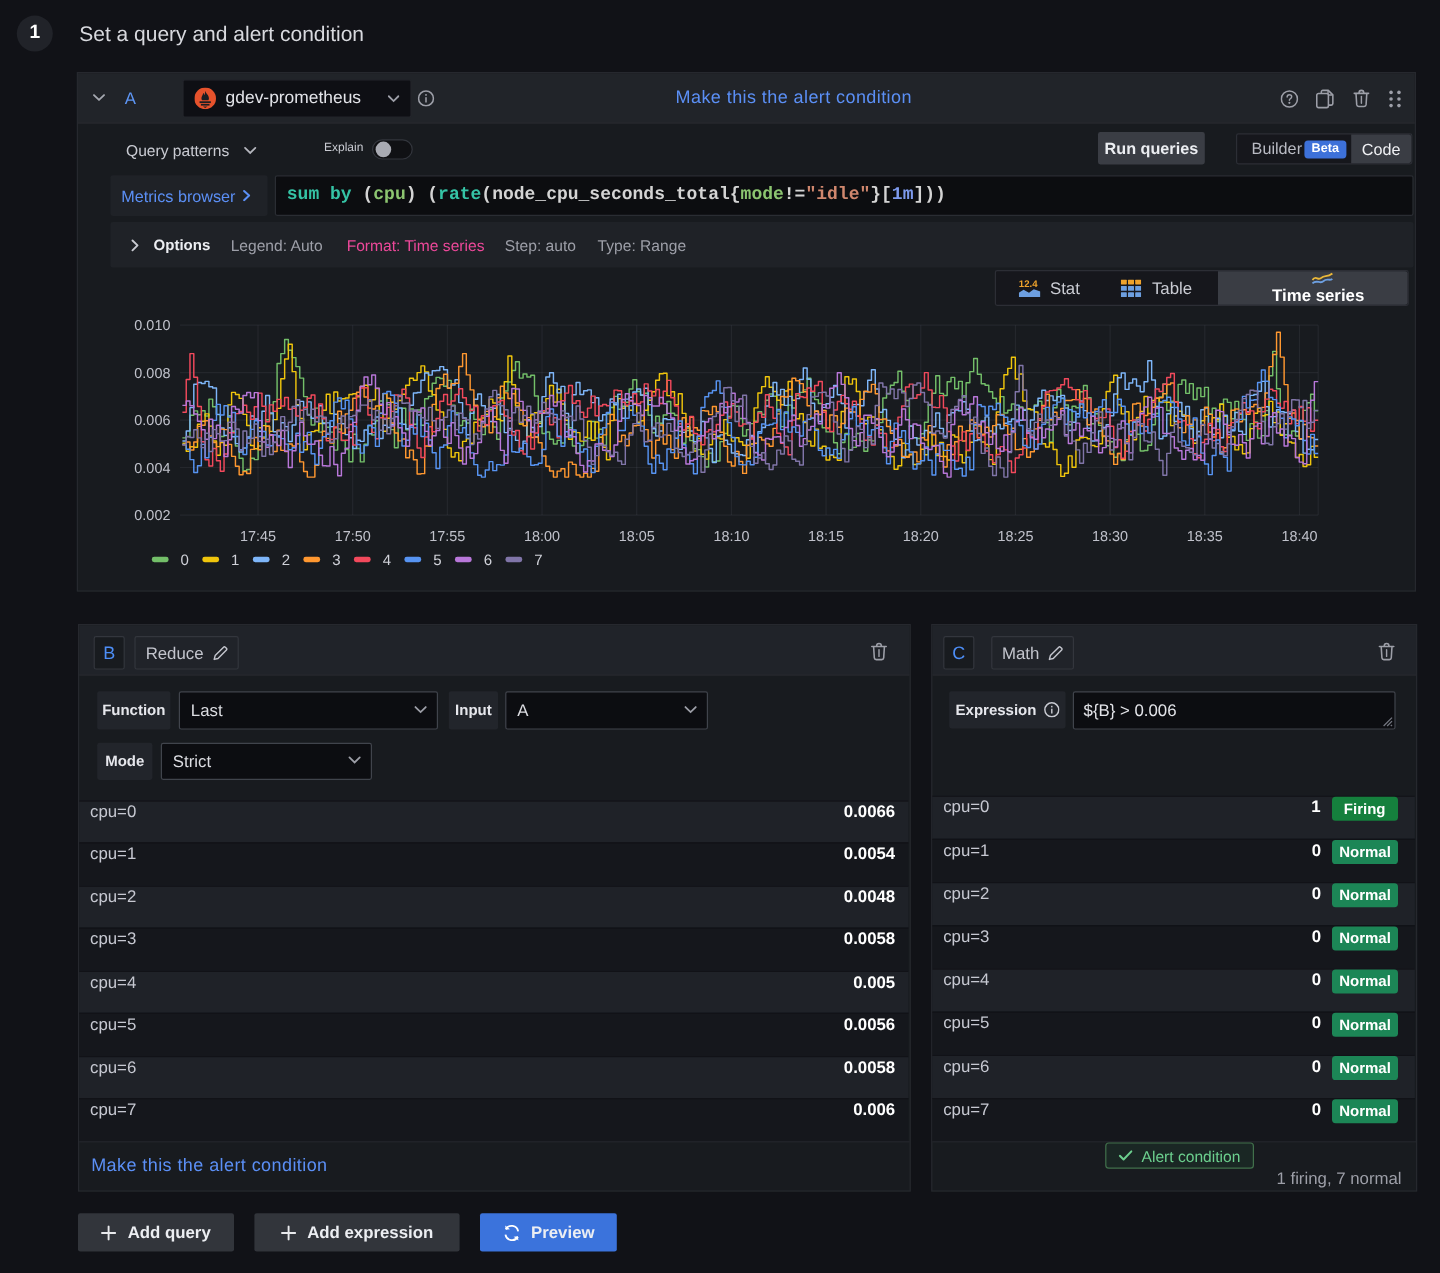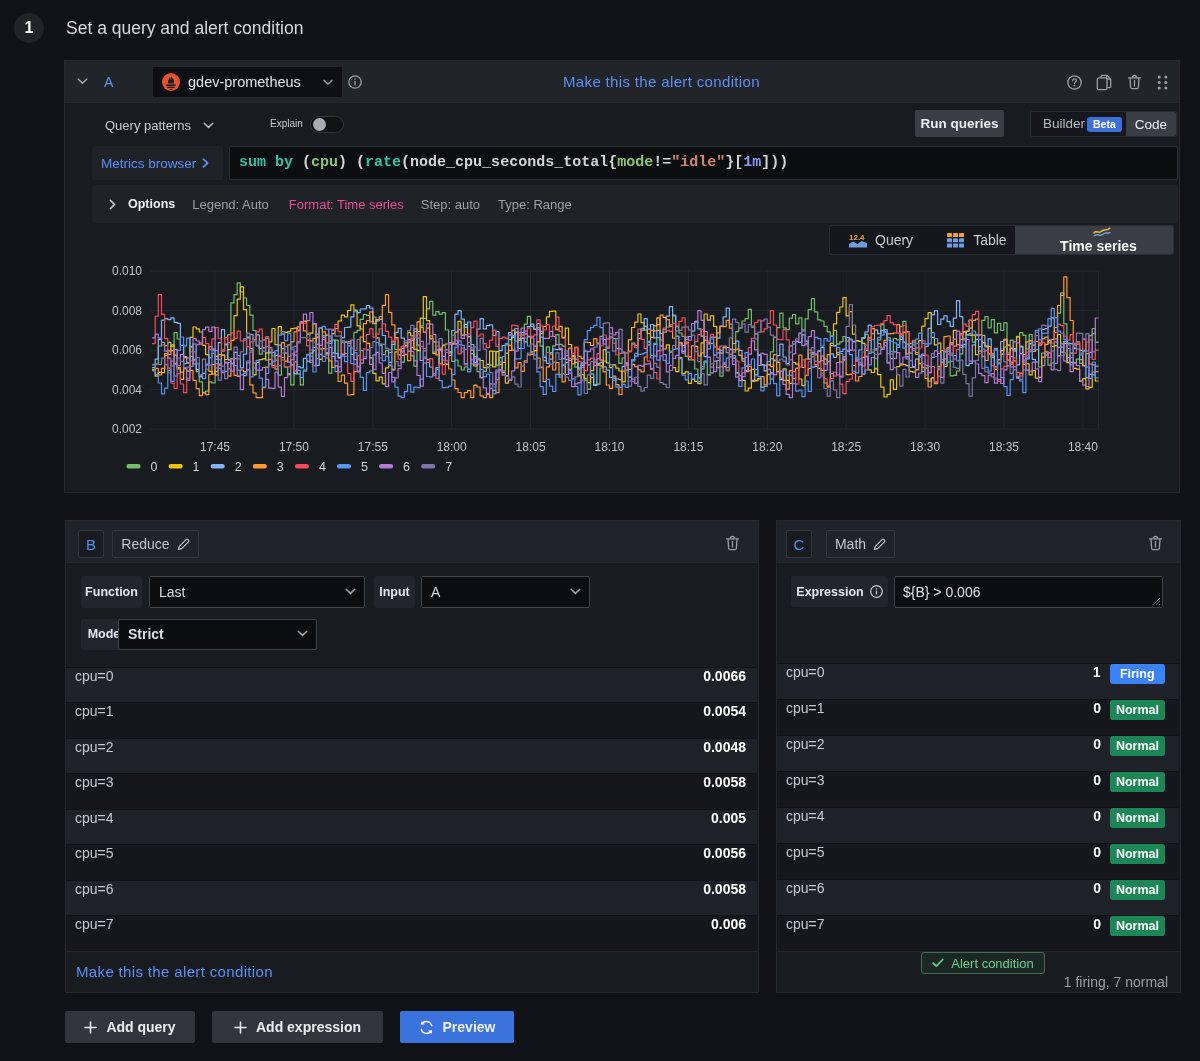--- a/index.html
+++ b/index.html
@@ -115,21 +115,21 @@
         <span style="margin-left:20px; color:#ec4899; font-size:13px;">Format: Time series</span>
         <span style="margin-left:17px; color:#9d9fa8; font-size:13px;">Step: auto</span>
         <span style="margin-left:18px; color:#9d9fa8; font-size:13px;">Type: Range</span>
       </div>
 
       <div class="abs row" style="left:764px; top:164px; width:345px; height:30px; border:1px solid #2c2e35; border-radius:2px; background:#16171c;">
         <svg style="margin-left:19px;" width="18" height="16" viewBox="0 0 18 16">
           <text x="0" y="7.5" font-size="8" font-weight="700" fill="#efa32c" font-family="Liberation Sans">12.4</text>
           <path d="M0 15.5 L0 12 L4 9.5 L8.5 12 L12.5 9 L18 11 L18 15.5 Z" fill="#6d9fe0"></path>
         </svg>
-        <span style="margin-left:8px; color:#c9cbd2; font-size:14px;">Query</span>
+        <span style="margin-left:8px; color:#c9cbd2; font-size:14px;">Stat</span>
         <svg style="margin-left:34px;" width="17" height="15" viewBox="0 0 17 15">
           <g fill="#efa32c">
             <rect x="0" y="0" width="5" height="4" rx="0.5"></rect>
             <rect x="6" y="0" width="5" height="4" rx="0.5"></rect>
             <rect x="12" y="0" width="5" height="4" rx="0.5"></rect>
           </g>
           <g fill="#6d9fe0">
             <rect x="0" y="5.3" width="5" height="4" rx="0.5"></rect>
             <rect x="6" y="5.3" width="5" height="4" rx="0.5"></rect>
             <rect x="12" y="5.3" width="5" height="4" rx="0.5"></rect>
@@ -244,21 +244,21 @@
         </svg>
       </div>
     <div class="lbl" style="left:308px; top:54.5px; width:41px; height:32px;">Input</div>
     <div class="sel" style="left:355px; top:54.5px; width:169px; height:32px;">
         <span class="txt">A</span>
         <svg class="chev" width="11" height="7" viewBox="0 0 11 7">
           <path d="M1.2 1.2 L5.5 5.4 L9.8 1.2" stroke="#9d9fa8" stroke-width="1.5" fill="none" stroke-linecap="round"></path>
         </svg>
       </div>
     <div class="lbl" style="left:15px; top:97.5px; width:46px; height:31px;">Mode</div>
-    <div class="sel" style="left:52px; top:97.5px; width:199px; height:31px;font-weight:bold;">
+    <div class="sel" style="left:68px; top:97.5px; width:176px; height:31px;">
         <span class="txt">Strict</span>
         <svg class="chev" width="11" height="7" viewBox="0 0 11 7">
           <path d="M1.2 1.2 L5.5 5.4 L9.8 1.2" stroke="#9d9fa8" stroke-width="1.5" fill="none" stroke-linecap="round"></path>
         </svg>
       </div>
     <div class="cpurow" style="top:145.5px; height:35.5px; background:#1f2228;">
         <span class="name">cpu=0</span>
         <span class="val" style="margin-right:11px;">0.0066</span>
       </div>
     <div class="cpurow" style="top:181.0px; height:35.5px; background:#15171c;">
@@ -323,21 +323,21 @@
           <g stroke="#777a84" stroke-width="1">
             <line x1="2" y1="9" x2="9" y2="2"></line>
             <line x1="5" y1="9" x2="9" y2="5"></line>
             <line x1="8" y1="9" x2="9" y2="8"></line>
           </g>
         </svg>
     </div>
     <div class="cpurow" style="top:142.0px; height:36px; background:#1f2228;">
         <span class="name">cpu=0</span>
         <span class="val" style="font-weight:700;">1</span>
-        <span class="badge" style="margin-left:9px; margin-right:14px; width:55.5px; background:#3b82f6;">Firing</span>
+        <span class="badge" style="margin-left:9px; margin-right:14px; width:55.5px; background:#15803d;">Firing</span>
       </div>
     <div class="cpurow" style="top:178.0px; height:36px; background:#15171c;">
         <span class="name">cpu=1</span>
         <span class="val" style="font-weight:700;">0</span>
         <span class="badge" style="margin-left:9px; margin-right:14px; width:55px; background:#1c8656;">Normal</span>
       </div>
     <div class="cpurow" style="top:214.0px; height:36px; background:#1f2228;">
         <span class="name">cpu=2</span>
         <span class="val" style="font-weight:700;">0</span>
         <span class="badge" style="margin-left:9px; margin-right:14px; width:55px; background:#1c8656;">Normal</span>

